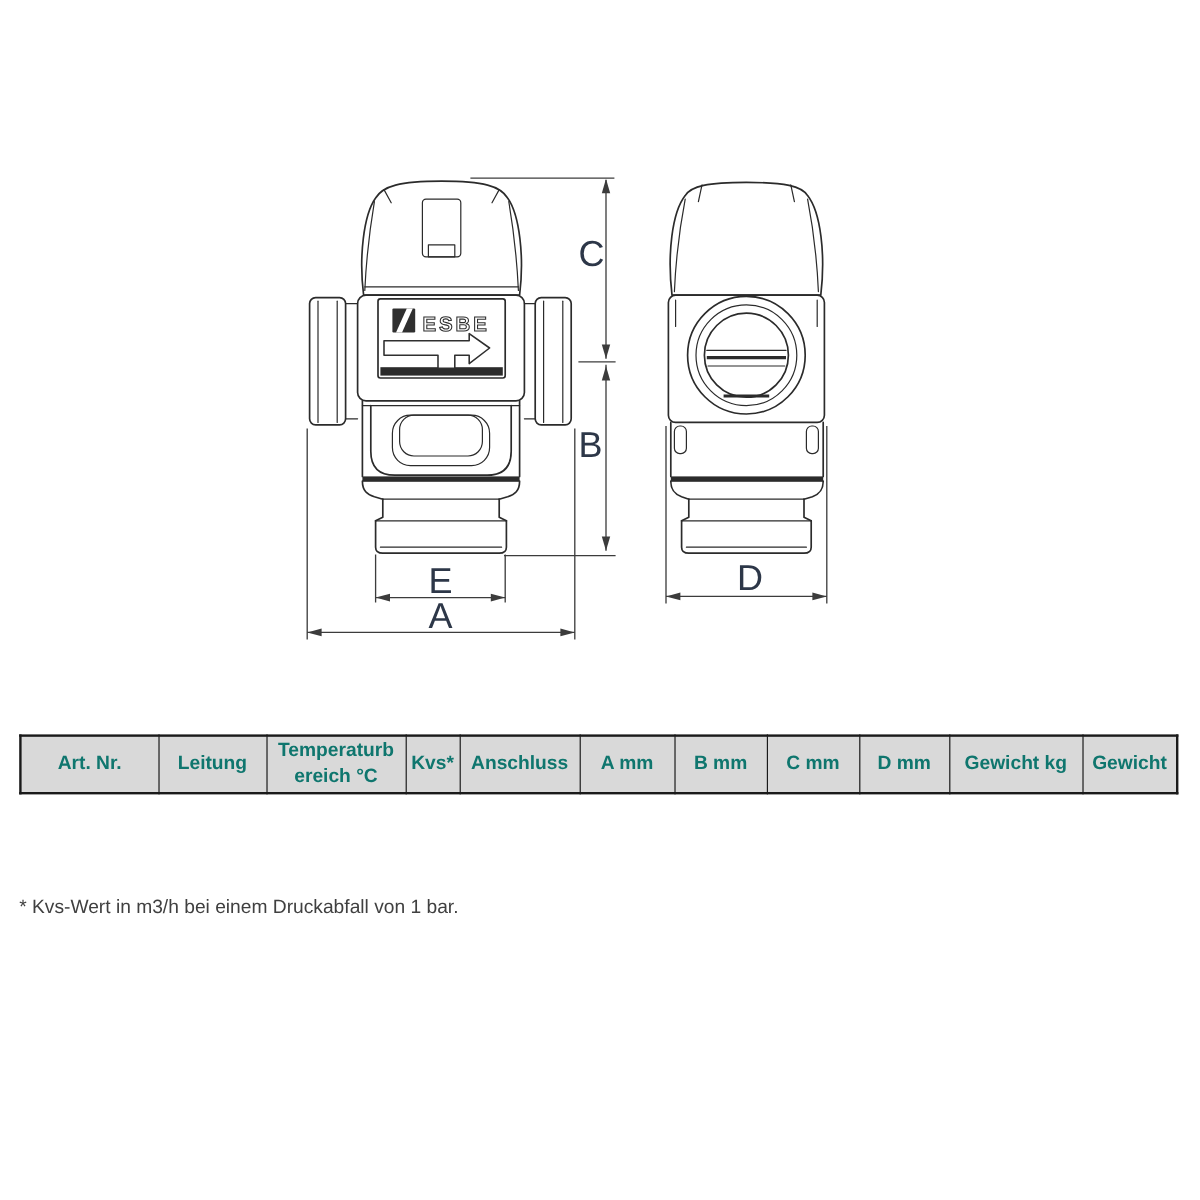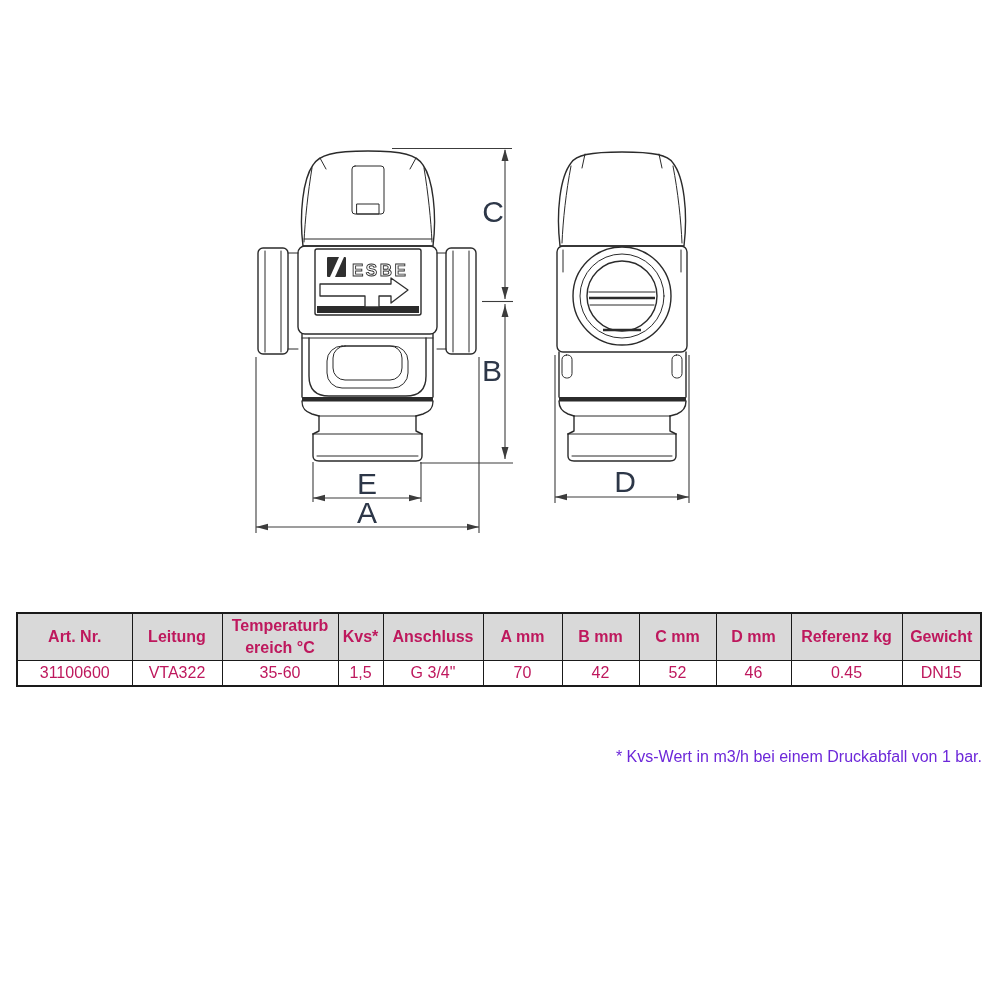--- a/index.html
+++ b/index.html
@@ -14,33 +14,33 @@
   .dimline   { fill:none; stroke:#3c3c3c; stroke-width:1.1; }
   .dimarrow  { fill:#3c3c3c; stroke:none; }
   .dim-label { fill:#2d3748; font-family:"Liberation Sans", sans-serif; font-size:30px; }
   .logo-text { fill:#ffffff; stroke:#2f2f2f; stroke-width:0.9; font-family:"Liberation Sans", sans-serif;
                font-size:17px; font-weight:bold; letter-spacing:2.5px; }
   .arrow-shape { fill:#ffffff; stroke:#2f2f2f; stroke-width:1.3; stroke-linejoin:round; }
 
   .spec-table {
     position:absolute; left:16px; top:612px; width:966px;
     border-collapse:collapse; table-layout:fixed;
-    color:#be185d; border:2.2px solid #1a1a1a;
+    color:#0f766e; border:2.2px solid #1a1a1a;
   }
   .spec-table th, .spec-table td {
     border:1.6px solid #1a1a1a; text-align:center; vertical-align:middle; padding:0 2px;
   }
   .spec-table th {
     background:#d9d9d9; font-weight:bold; font-size:16px; height:46px;
     white-space:pre-line; line-height:1.35;
   }
   .spec-table td { font-size:16px; height:24px; background:#ffffff; }
   .footnote {
-    position:absolute; left:16px; top:748px; width:966px; text-align:right;
-    font-size:16px; color:#6d28d9;
+    position:absolute; left:16px; top:748px; width:966px; text-align:left;
+    font-size:16px; color:#404040;
   }
 </style>
 </head>
 <body>
 
 <div class="page">
 
   <svg class="drawing" width="1000" height="590" viewBox="0 0 1000 590" xmlns="http://www.w3.org/2000/svg">
 
     <g>
@@ -173,36 +173,23 @@
         <th>Art. Nr.</th>
         <th>Leitung</th>
         <th>Temperaturb
 ereich °C</th>
         <th>Kvs*</th>
         <th>Anschluss</th>
         <th>A mm</th>
         <th>B mm</th>
         <th>C mm</th>
         <th>D mm</th>
-        <th>Referenz kg</th>
+        <th>Gewicht kg</th>
         <th>Gewicht</th>
       </tr>
     </thead>
     <tbody>
-      <tr>
-        <td>31100600</td>
-        <td>VTA322</td>
-        <td>35-60</td>
-        <td>1,5</td>
-        <td>G 3/4"</td>
-        <td>70</td>
-        <td>42</td>
-        <td>52</td>
-        <td>46</td>
-        <td>0.45</td>
-        <td>DN15</td>
-      </tr>
     </tbody>
   </table>
 
   <div class="footnote">* Kvs-Wert in m3/h bei einem Druckabfall von 1 bar.</div>
 
 </div>
 
 </body></html>

